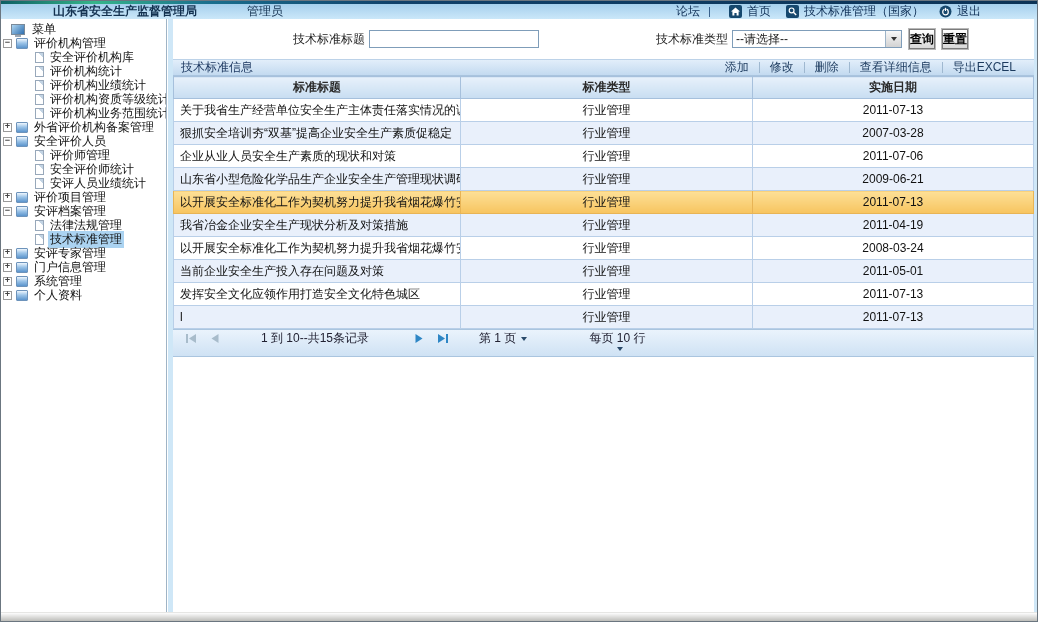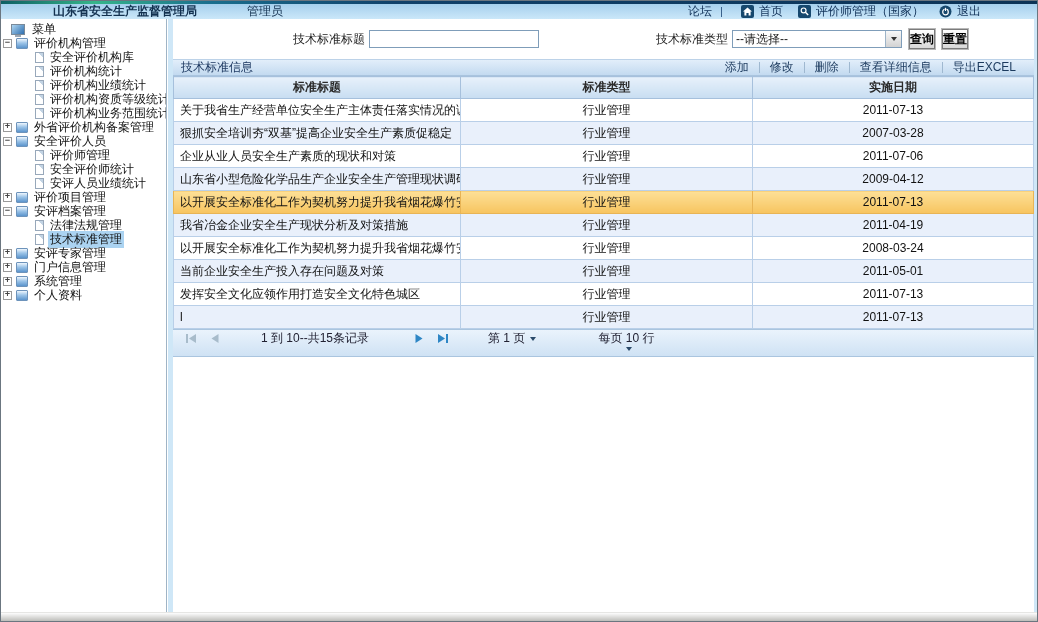--- a/index.html
+++ b/index.html
@@ -74,21 +74,21 @@
   col.w1 { width:287px; } col.w2 { width:292px; }
 
   .pager { height:28px; background:linear-gradient(#eaf3fc,#cfe2f4); border-top:1px solid #aac5df; border-bottom:1px solid #aac5df;
            display:flex; align-items:flex-start; }
   .pgbtn { display:inline-flex; align-items:center; justify-content:center; width:16px; height:16px; cursor:pointer; color:#2e86c5; }
   .pgbtn.disabled { color:#a8bccb; cursor:default; }
   .pgbtn.b1 { margin-left:10px; } .pgbtn.b2 { margin-left:8px; }
   .pginfo { margin-left:38px; color:#223; }
   .pgbtn.b3 { margin-left:42px; } .pgbtn.b4 { margin-left:8px; }
   .pgsel { display:inline-flex; align-items:center; cursor:pointer; color:#223; }
-  .pgsel.p1 { margin-left:37px; } .pgsel.p2 { margin-left:62px;flex-direction:column; }
+  .pgsel.p1 { margin-left:28px; } .pgsel.p2 { margin-left:62px;flex-direction:column; }
 
   .bottombar { position:absolute; left:0; bottom:0; width:100%; height:9px; background:linear-gradient(#fdfdfd,#bdbdb9); border-top:1px solid #e6e6e4; }
 </style>
 </head>
 <body>
 
 <div class="screen">
 
   <div class="topbar">
     <div class="topstrip"></div>
@@ -105,21 +105,21 @@
             </svg>
         </span>
         <a class="navlink">首页</a>
         <span class="navicon">
           <svg width="13" height="13" viewBox="0 0 13 13">
               <rect x="0" y="0" width="13" height="13" rx="2" fill="#16486e"></rect>
               <circle cx="5.6" cy="5.4" r="2.4" fill="none" stroke="#ffffff" stroke-width="1.2"></circle>
               <line x1="7.4" y1="7.2" x2="10.2" y2="10" stroke="#ffffff" stroke-width="1.4"></line>
             </svg>
         </span>
-        <a class="navlink">评价师管理（国家）</a>
+        <a class="navlink">技术标准管理（国家）</a>
         <span class="navicon">
           <svg width="13" height="13" viewBox="0 0 13 13">
               <circle cx="6.5" cy="6.5" r="6" fill="#16486e"></circle>
               <circle cx="6.5" cy="7" r="2.8" fill="none" stroke="#ffffff" stroke-width="1.2"></circle>
               <rect x="5.6" y="2.6" width="1.8" height="3" fill="#16486e"></rect>
               <rect x="6" y="2.8" width="1" height="3.2" fill="#ffffff"></rect>
             </svg>
         </span>
         <a class="navlink">退出</a>
       </div>
@@ -278,21 +278,21 @@
             <td class="c-date">2007-03-28</td>
           </tr>
           <tr class="">
             <td class="c-title">企业从业人员安全生产素质的现状和对策</td>
             <td class="c-type">行业管理</td>
             <td class="c-date">2011-07-06</td>
           </tr>
           <tr class="alt">
             <td class="c-title">山东省小型危险化学品生产企业安全生产管理现状调研报告</td>
             <td class="c-type">行业管理</td>
-            <td class="c-date">2009-04-12</td>
+            <td class="c-date">2009-06-21</td>
           </tr>
           <tr class=" selected">
             <td class="c-title">以开展安全标准化工作为契机努力提升我省烟花爆竹安全管理水平</td>
             <td class="c-type">行业管理</td>
             <td class="c-date">2011-07-13</td>
           </tr>
           <tr class="alt">
             <td class="c-title">我省冶金企业安全生产现状分析及对策措施</td>
             <td class="c-type">行业管理</td>
             <td class="c-date">2011-04-19</td>

